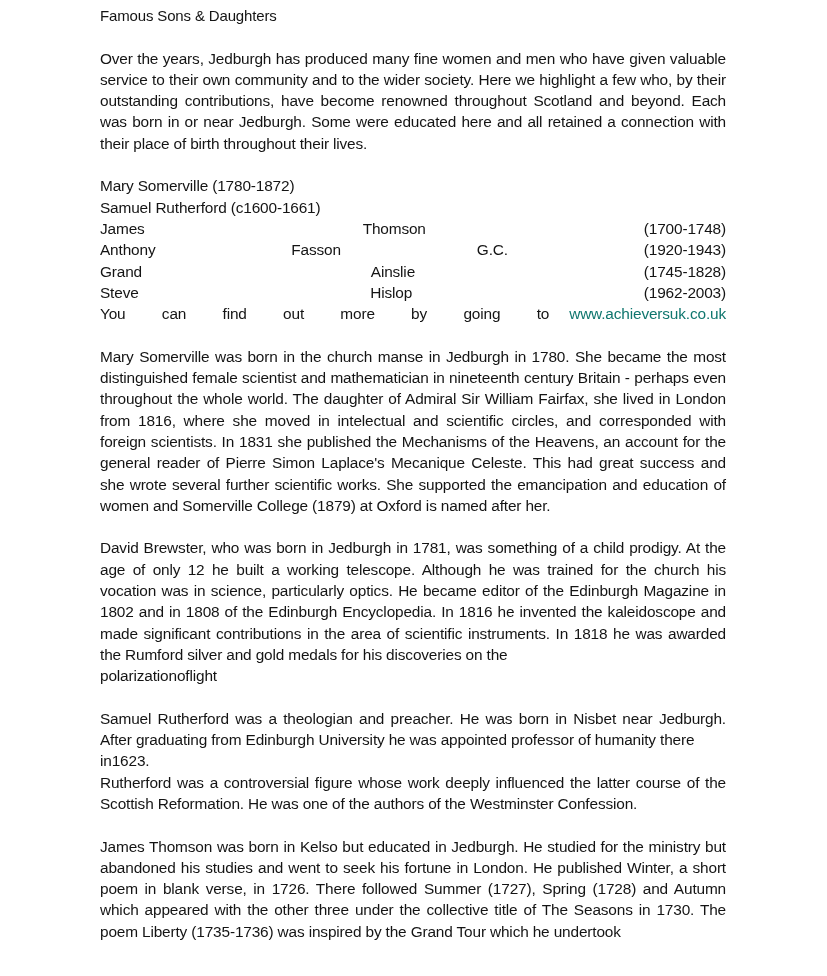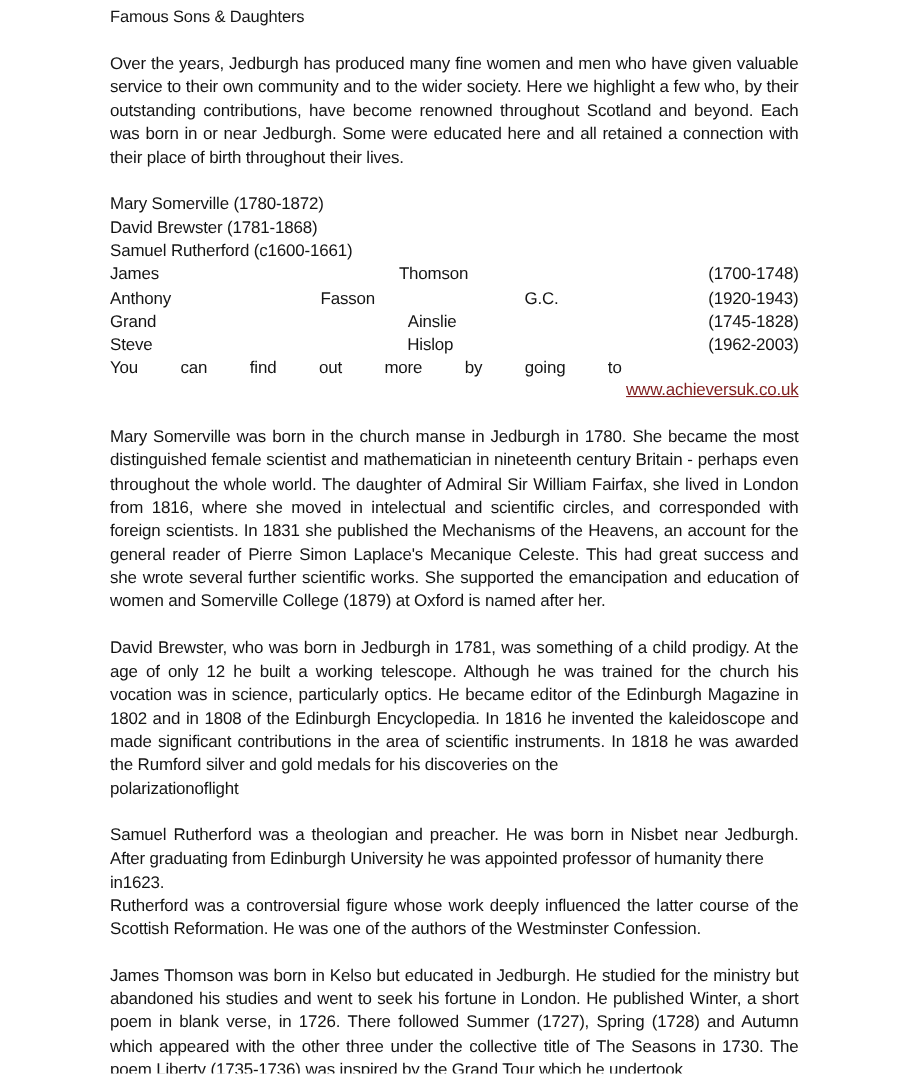--- a/index.html
+++ b/index.html
@@ -35,47 +35,42 @@
       text-align: justify;
     }
     .gap { height: 21.3px; }
     .list-line {
       display: flex;
       justify-content: space-between;
       white-space: nowrap;
     }
     .list-line.left { justify-content: flex-start; }
     .link {
-      color: #7f1d1d;
-      text-decoration: underline;
+      color: #0f766e;
       cursor: pointer;
-      margin-top: 20px;
     }
-    .to-link { display: inline-flex; gap: 4px; }
+    .to-link { display: inline-flex; gap: 20px; }
     .split-line {
       display: flex;
       justify-content: flex-start;
     }
   </style>
 </head>
 <body>
 
 <div class="page">
   <h1 class="title">Famous Sons &amp; Daughters</h1>
   <div class="gap"></div>
 
   <p>Over the years, Jedburgh has produced many fine women and men who have given valuable service to their own community and to the wider society. Here we highlight a few who, by their outstanding contributions, have become renowned throughout Scotland and beyond. Each was born in or near Jedburgh. Some were educated here and all retained a connection with their place of birth throughout their lives.</p>
   <div class="gap"></div>
 
   <div>
     <div class="list-line left">
       <span>Mary Somerville (1780-1872)</span>
-    </div>
-    <div class="list-line left">
-      <span>David Brewster (1781-1868)</span>
     </div>
     <div class="list-line left">
       <span>Samuel Rutherford (c1600-1661)</span>
     </div>
     <div class="list-line">
       <span>James</span>
       <span>Thomson</span>
       <span>(1700-1748)</span>
     </div>
     <div class="list-line">

